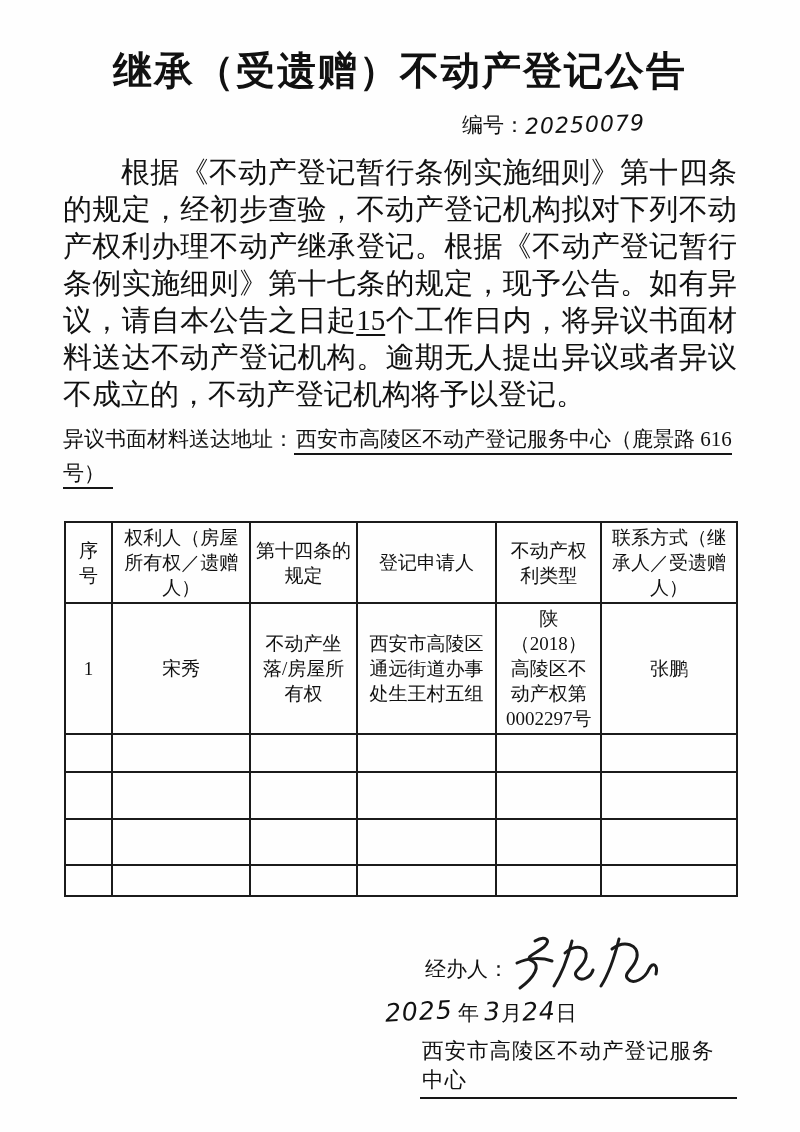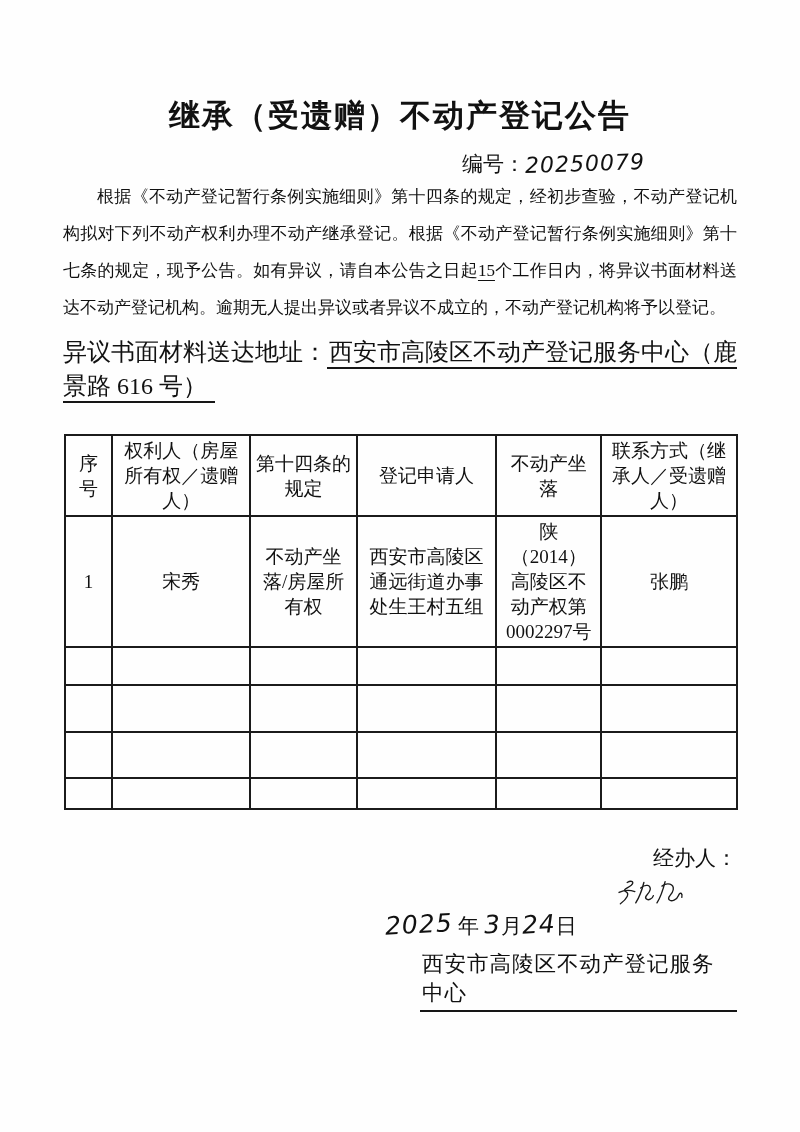--- a/index.html
+++ b/index.html
@@ -9,23 +9,23 @@
     background: #fefefe;
     color: #111;
     font-family: "Liberation Serif", serif;
     position: relative;
     margin: 0 auto;
     overflow: hidden;
   }
   .content { padding: 0 63px; }
 
   .doc-title {
-    padding-top: 95px;
+    padding-top: 44px;
     text-align: center;
-    font-size: 31px;
+    font-size: 39px;
     font-weight: bold;
     letter-spacing: 2px;
     font-family: "Liberation Serif", "DejaVu Serif", serif;
   }
 
   .doc-number {
     margin-top: 13px;
     text-align: right;
     padding-right: 92px;
     font-size: 21px;
@@ -34,30 +34,31 @@
     font-family: "DejaVu Sans", sans-serif;
     font-style: italic;
     transform: rotate(-2deg);
     display: inline-block;
     letter-spacing: 1px;
     font-size: 22px;
     font-weight: 500;
   }
 
   .body-para {
-    font-size: 17px;
+    margin-top: 15px;
+    font-size: 29px;
     line-height: 37px;
     text-align: justify;
     text-indent: 2em;
   }
   .u-days { text-decoration: underline; text-underline-offset: 4px; }
 
   .addr-line, .contact-line {
     margin-top: 9px;
-    font-size: 24px;
+    font-size: 21px;
     line-height: 34px;
   }
   .u-value {
     border-bottom: 2px solid #161616;
     padding: 0 8px 2px 2px;
   }
 
   table.reg-table {
     margin: 31px 0 0 1px;
     width: 674px;
@@ -80,21 +81,20 @@
   tr.h-e2 { height: 47px; }
   tr.h-e3 { height: 46px; }
   tr.h-e4 { height: 31px; }
 
   .footer-block { margin-top: 34px; }
   .handler-line {
     margin-left: 362px;
     display: flex;
     align-items: flex-end;
     height: 58px;
-    flex-direction: column;
   }
   .handler-label { font-size: 21px; padding-bottom: 6px; }
   .signature-svg { margin-left: -4px; margin-bottom: -4px; }
 
   .date-line {
     margin-left: 322px;
     margin-top: 8px;
     font-size: 21px;
   }
   .date-line .handwrite { font-size: 25px; transform: rotate(-3deg); }
@@ -138,29 +138,29 @@
         <col style="width:20.8%">
         <col style="width:15.6%">
         <col style="width:20.2%">
       </colgroup>
       <tbody>
         <tr class="h-header">
           <th>序号</th>
           <th>权利人（房屋所有权／遗赠人）</th>
           <th>第十四条的规定</th>
           <th>登记申请人</th>
-          <th>不动产坐落</th>
+          <th>不动产权利类型</th>
           <th>联系方式（继承人／受遗赠人）</th>
         </tr>
         <tr class="h-data">
           <td>1</td>
           <td>宋秀</td>
           <td>不动产坐落/房屋所有权</td>
           <td>西安市高陵区通远街道办事处生王村五组</td>
-          <td>陕（2014）高陵区不动产权第0002297号</td>
+          <td>陕（2018）高陵区不动产权第0002297号</td>
           <td>张鹏</td>
         </tr>
         <tr class="h-e1">
           <td></td>
             <td></td>
             <td></td>
             <td></td>
             <td></td>
             <td></td>
         </tr>

